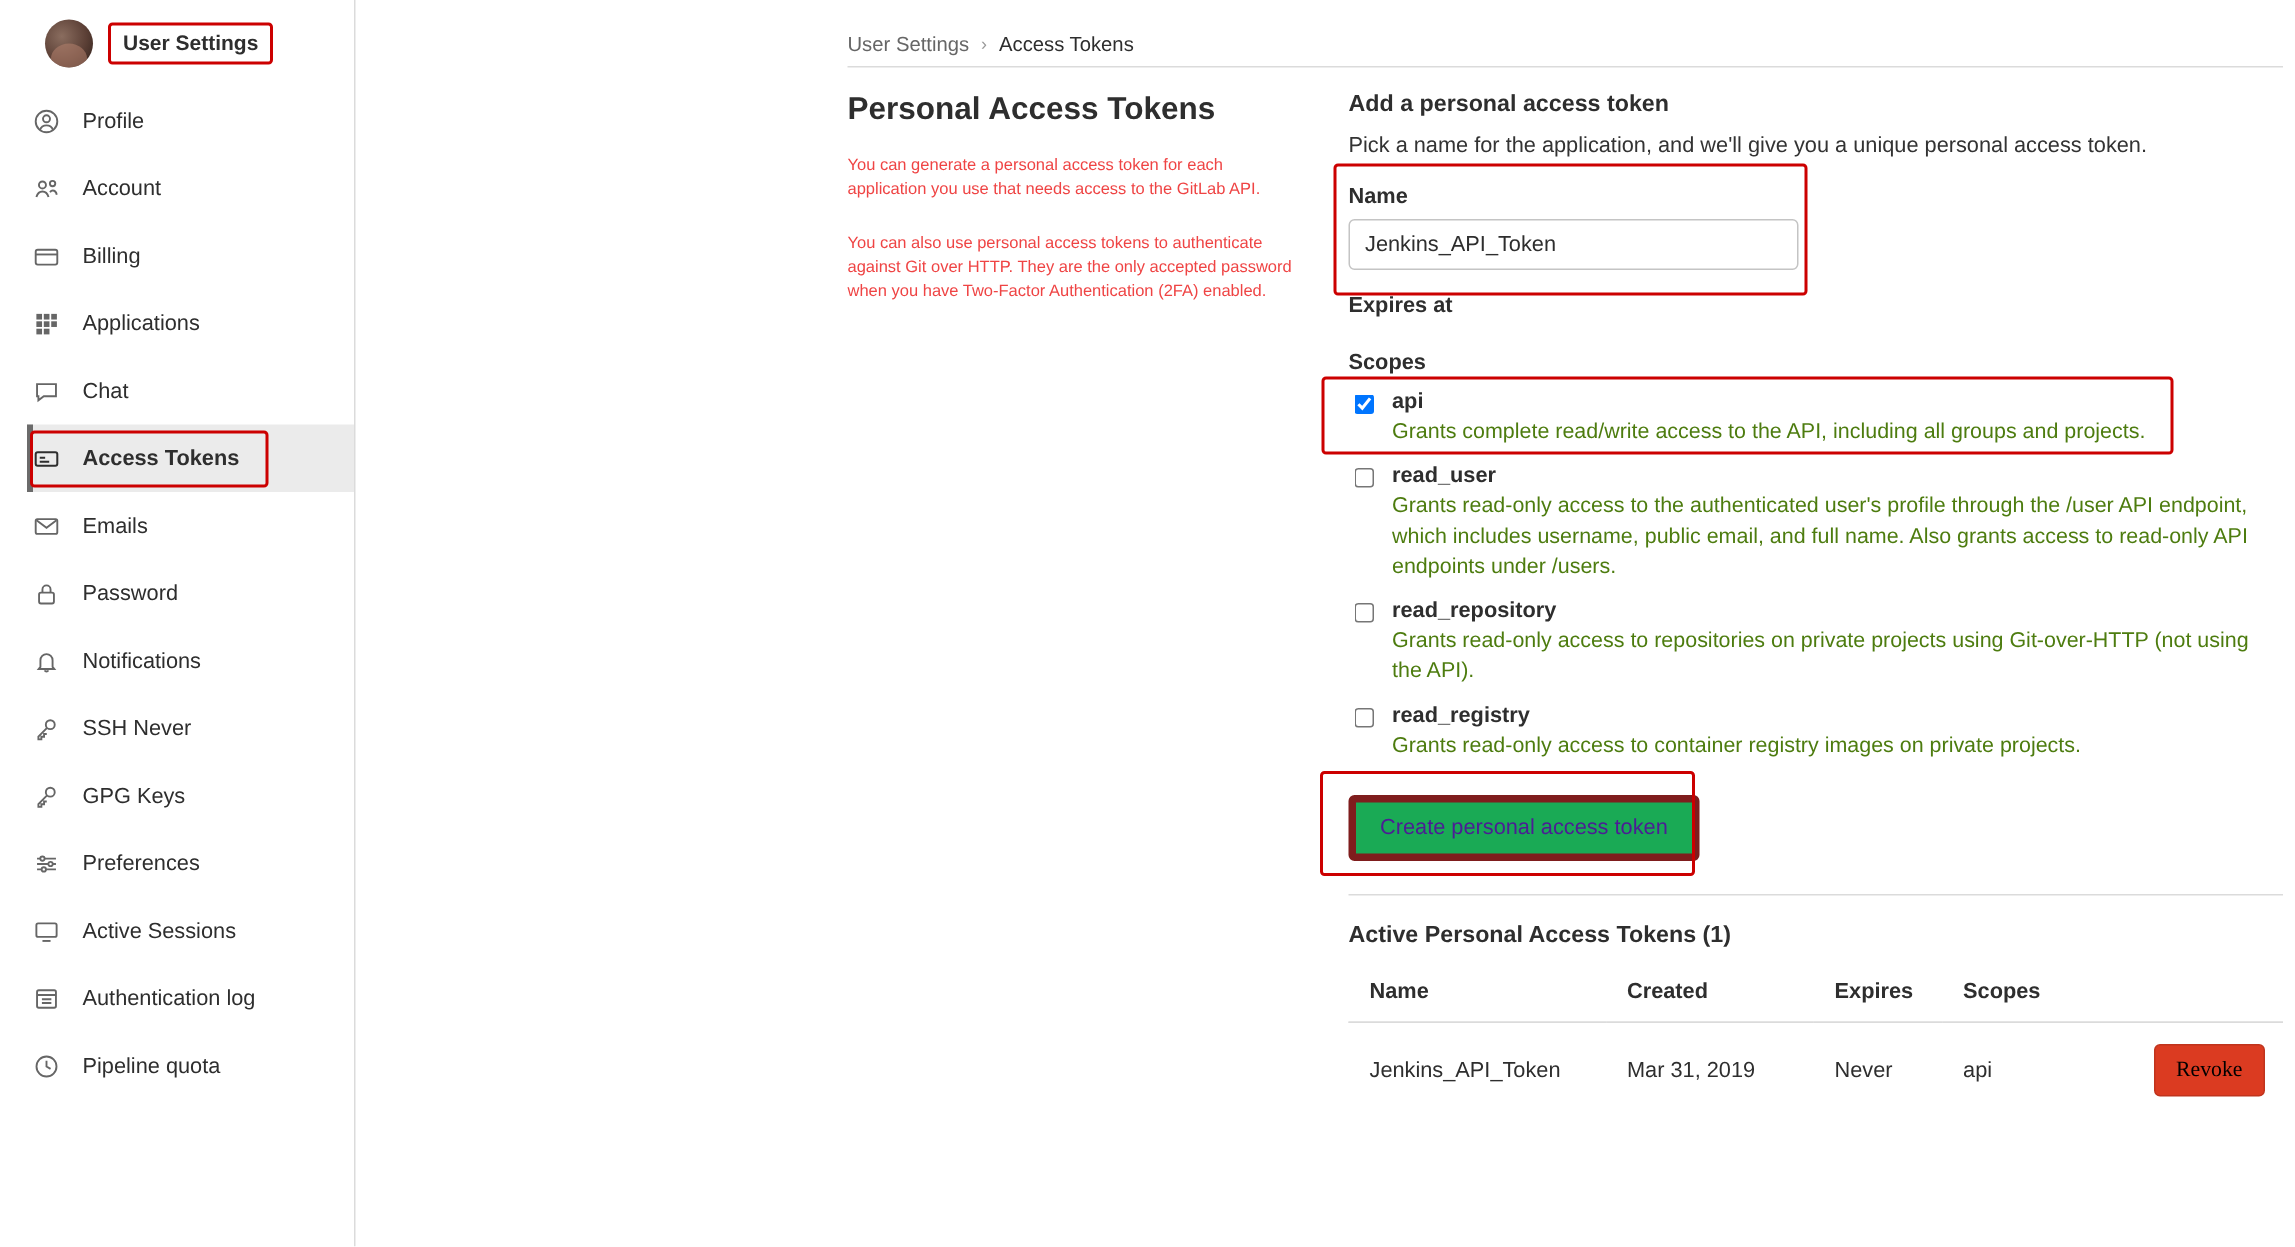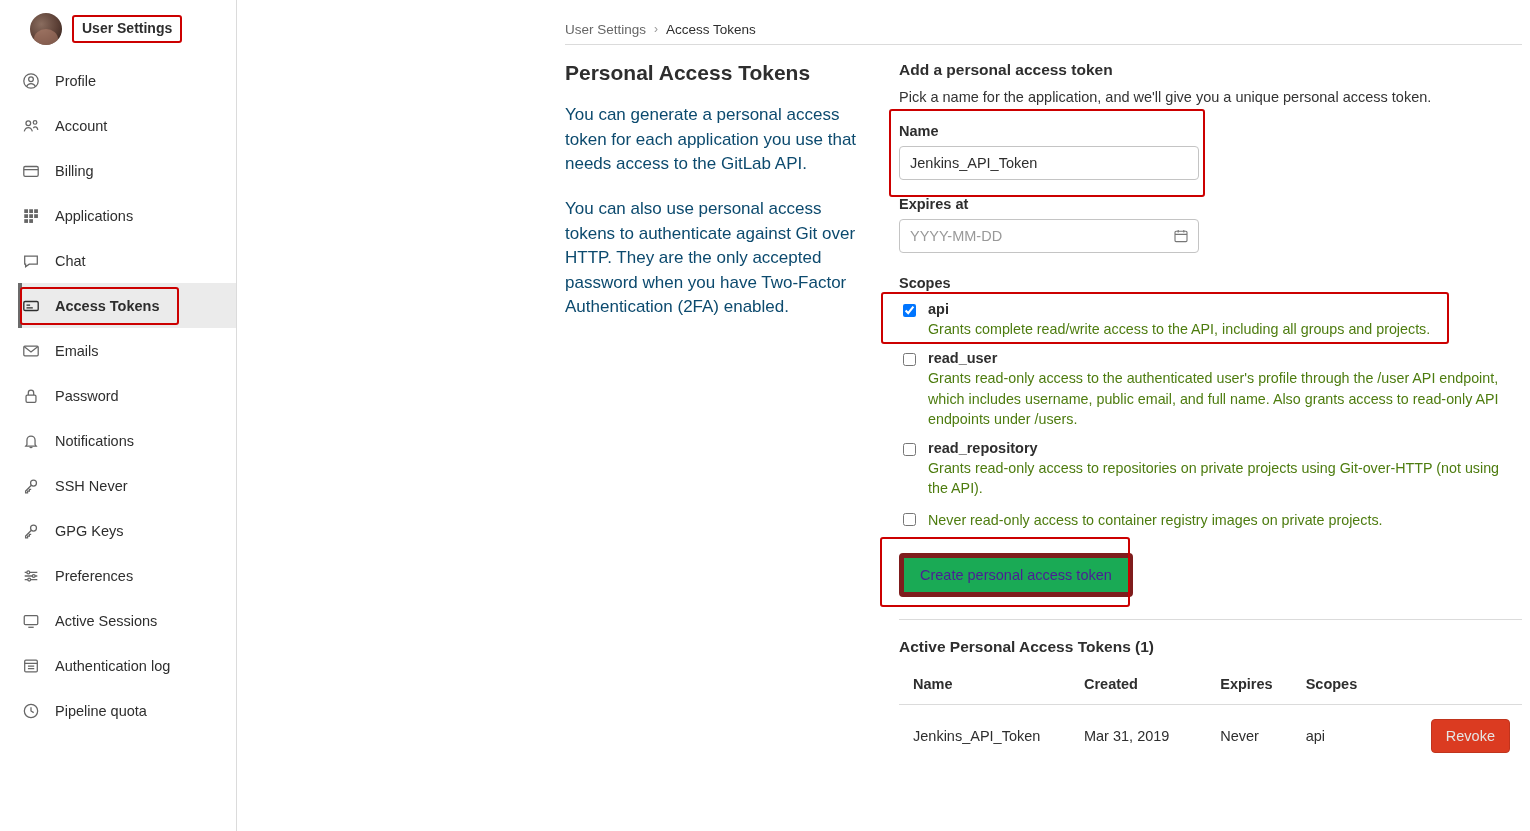--- a/index.html
+++ b/index.html
@@ -128,23 +128,23 @@
   }
   .left-col { width: 300px; flex: 0 0 300px; }
   .left-col h2 {
     margin: 0 0 18px 0;
     font-size: 21px;
     font-weight: bold;
     color: #2e2e2e;
   }
   .left-col p {
     margin: 0 0 20px 0;
-    font-size: 17px;
+    font-size: 11px;
     line-height: 1.45;
-    color: #0c4a6e;
+    color: #ef4444;
   }
 
   .right-col { flex: 1 1 auto; position: relative; }
   .right-col h3 {
     margin: 0 0 10px 0;
     font-size: 15.5px;
     font-weight: bold;
     color: #2e2e2e;
   }
   .lead {
@@ -277,23 +277,23 @@
     color: #2e2e2e;
     vertical-align: middle;
   }
   .col-name { width: 195px; }
   .col-created { width: 213px; }
   .col-expires { width: 95px; }
   .col-scopes { width: 190px; }
   .btn-revoke {
     background: #db3b21;
     border: 1px solid #c0341d;
-    color: #e5e5e5;
-    font-size: 14.5px;
-    font-family: Liberation Sans, sans-serif;
+    color: #000000;
+    font-size: 14.5px;
+    font-family: Liberation Serif, serif;
     padding: 8px 14px;
     border-radius: 4px;
     cursor: pointer;
     float: right;
   }
   svg { display: block; }
 </style>
 </head>
 <body>
 
@@ -478,29 +478,20 @@
         <p class="lead">Pick a name for the application, and we'll give you a unique personal access token.</p>
 
         <div class="field-group">
           <label class="form-label">Name</label>
           <input class="text-input" type="text" value="Jenkins_API_Token" style="">
           <div class="name-box-highlight"></div>
         </div>
 
         <div class="field-group">
           <label class="form-label">Expires at</label>
-          <div class="date-wrap">
-            <input class="text-input" type="text" placeholder="YYYY-MM-DD" style="">
-            <span class="cal-icon">
-              <svg width="16" height="16" viewBox="0 0 20 20" fill="none" stroke="#777" stroke-width="1.4">
-                <rect x="2.5" y="4" width="15" height="13" rx="1.3"></rect>
-                <path d="M2.5 8h15M6.5 2.5v3M13.5 2.5v3"></path>
-              </svg>
-            </span>
-          </div>
         </div>
 
         <div class="scopes-title">Scopes</div>
 
         <div class="scope">
           <input type="checkbox" checked="" style="">
           <div class="scope-body">
             <span class="scope-name">api</span>
             <span class="scope-desc">Grants complete read/write access to the API, including all groups and projects.</span>
           </div>
@@ -519,21 +510,22 @@
           <input type="checkbox" style="">
           <div class="scope-body">
             <span class="scope-name">read_repository</span>
             <span class="scope-desc">Grants read-only access to repositories on private projects using Git-over-HTTP (not using the API).</span>
           </div>
         </div>
 
         <div class="scope">
           <input type="checkbox" style="">
           <div class="scope-body">
-            <span class="scope-desc">Never read-only access to container registry images on private projects.</span>
+            <span class="scope-name">read_registry</span>
+            <span class="scope-desc">Grants read-only access to container registry images on private projects.</span>
           </div>
         </div>
 
         <div class="btn-wrap">
           <button class="btn-create">Create personal access token</button>
           <div class="btn-highlight"></div>
         </div>
 
         <div class="section-divider"></div>
         <div class="active-tokens-title">Active Personal Access Tokens (1)</div>

